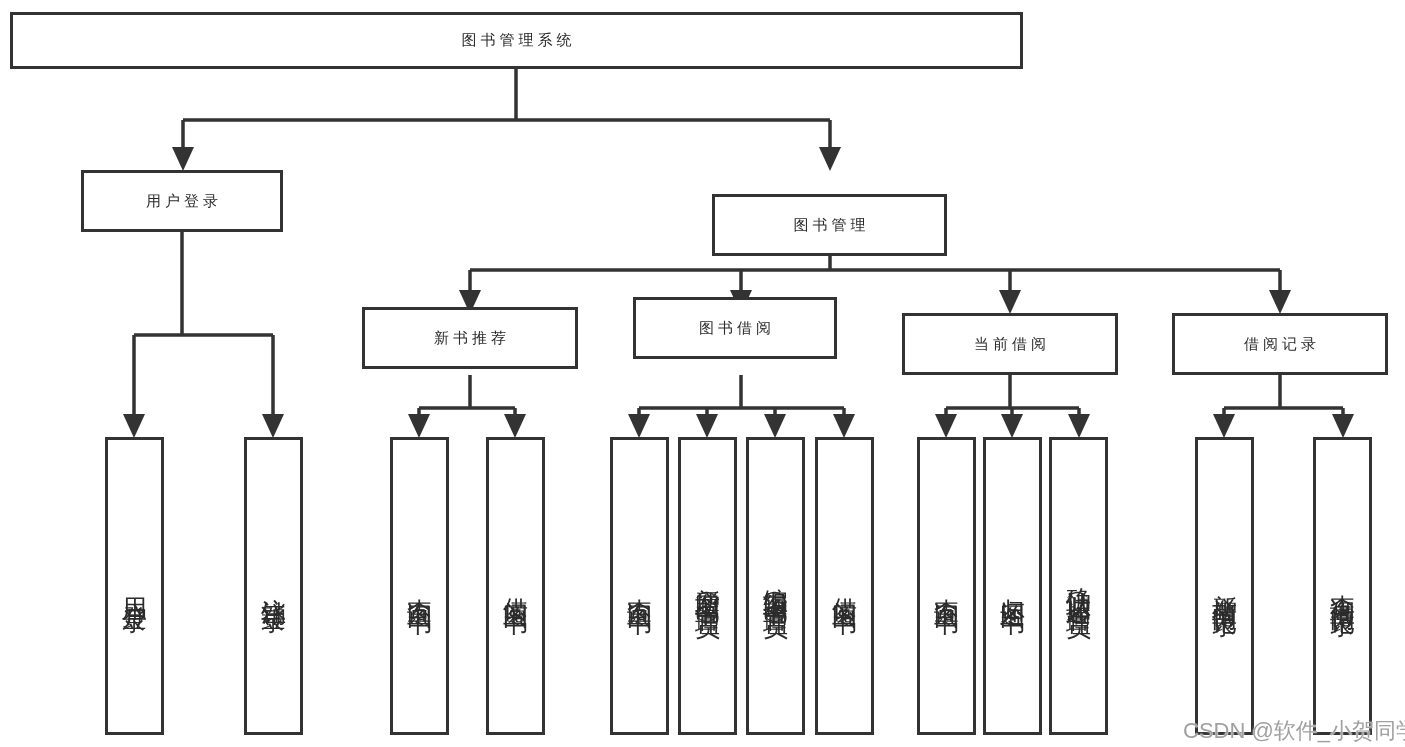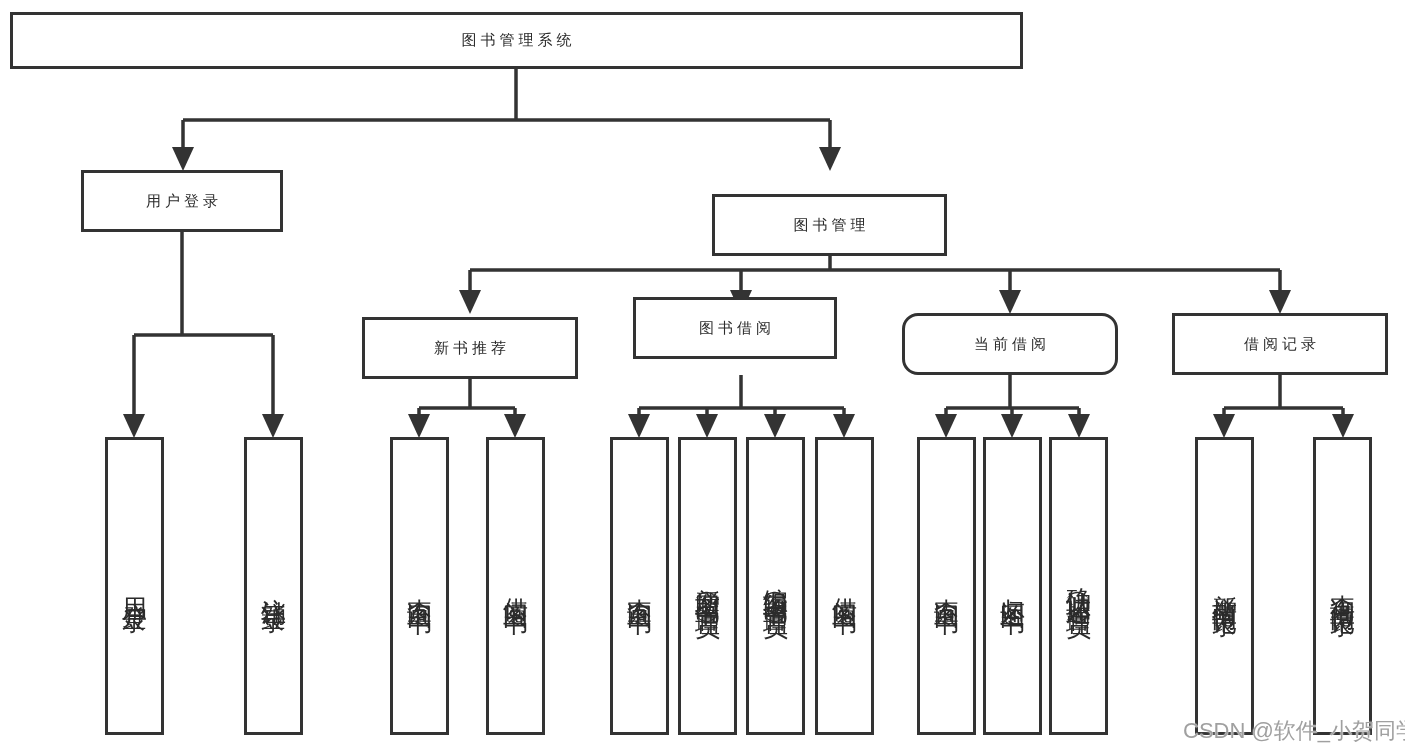--- a/index.html
+++ b/index.html
@@ -51,23 +51,23 @@
     font-size: 25px;
     letter-spacing: 4px;
     color: #2b2b2b;
     line-height: 1;
     white-space: nowrap;
   }
   
   .b-root     { left: 10px;  top: 12px;  width: 1013px; height: 57px; }
   .b-login    { left: 81px;  top: 170px; width: 202px;  height: 62px; }
   .b-mgmt     { left: 712px; top: 170px; width: 235px;  height: 62px; margin-top: 24px; }
-  .b-newbook  { left: 362px; top: 317px; width: 216px;  height: 62px; }
+  .b-newbook  { left: 362px; top: 307px; width: 216px;  height: 62px; }
   .b-borrow   { left: 633px; top: 297px; width: 204px;  height: 62px; align-items: center; }
-  .b-current  { left: 902px; top: 313px; width: 216px;  height: 62px; border-radius: 16px; }
+  .b-current  { left: 902px; top: 313px; width: 216px;  height: 62px; }
   .b-record   { left: 1172px;top: 313px; width: 216px;  height: 62px; text-align: right; }
   
   .c-a1 { left: 105px; }
   .c-a2 { left: 244px; }
   .c-b1 { left: 390px; }
   .c-b2 { left: 486px; }
   .c-c1 { left: 610px; }
   .c-c2 { left: 678px; }
   .c-c3 { left: 746px; }
   .c-c4 { left: 815px; }

